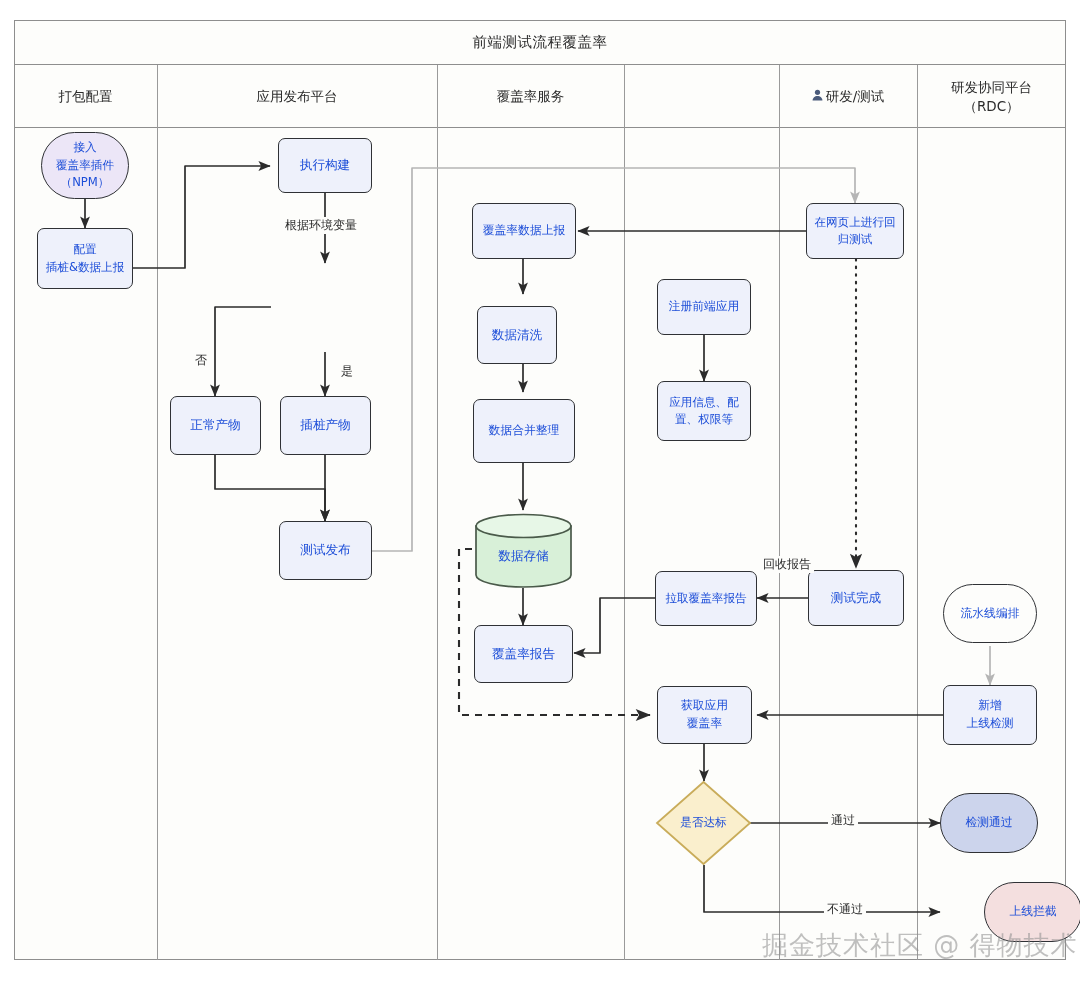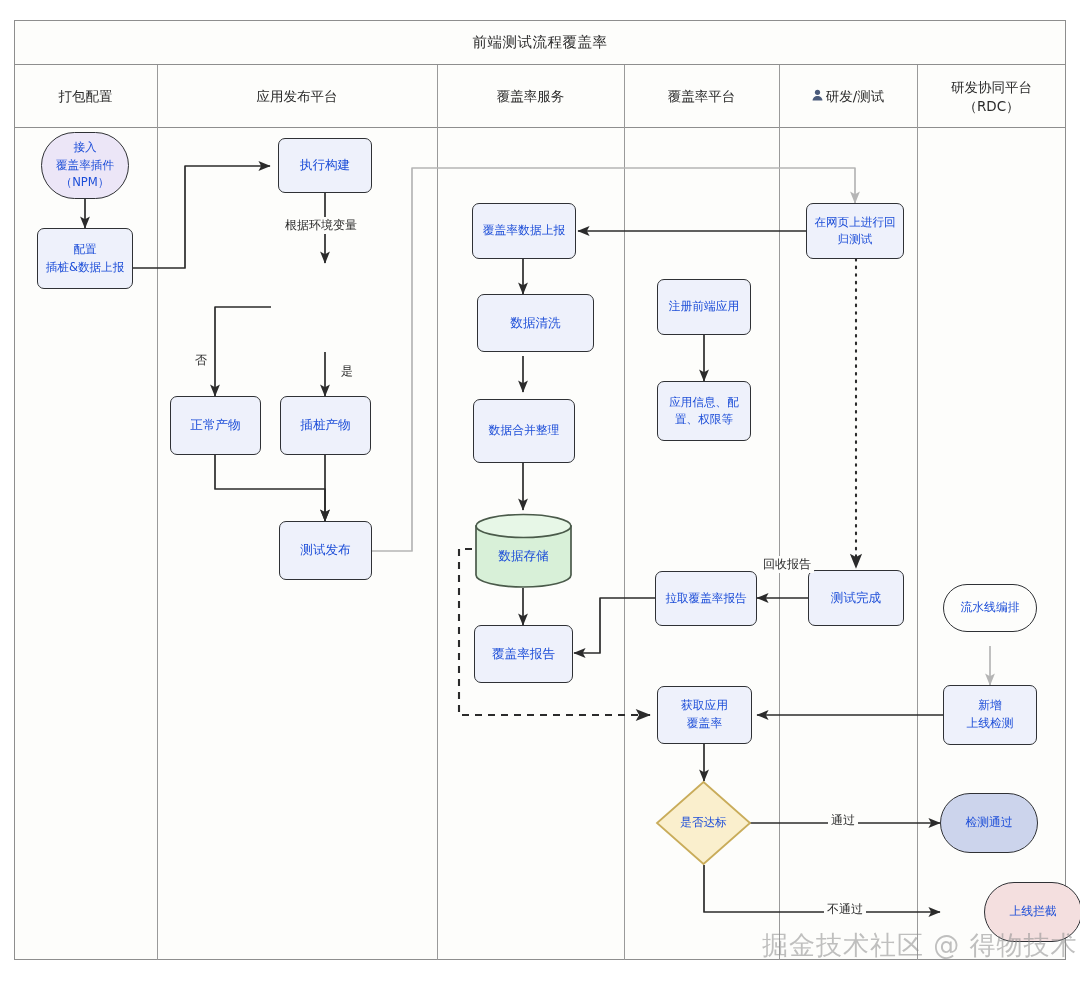--- a/index.html
+++ b/index.html
@@ -119,23 +119,20 @@
 
   <div id="header-row">
     <div class="lane-head" style="left:0px;width:143px;">
       <span>打包配置</span>
     </div>
     <div class="lane-head" style="left:143px;width:280px;">
       <span>应用发布平台</span>
     </div>
     <div class="lane-head" style="left:423px;width:187px;">
       <span>覆盖率服务</span>
-    </div>
-    <div class="lane-head" style="left:610px;width:155px;">
-      <span>覆盖率平台</span>
     </div>
     <div class="lane-head" style="left:765px;width:138px;">
       <span class="person-ico">
         <svg width="11" height="12" viewBox="0 0 11 12">
             <circle cx="5.5" cy="3.3" r="2.6" fill="#4a5a7a"></circle>
             <path d="M0.6 11.6c0-2.7 2.2-4.5 4.9-4.5s4.9 1.8 4.9 4.5z" fill="#4a5a7a"></path>
           </svg>
       </span>
       <span>研发/测试</span>
     </div>
@@ -244,21 +241,21 @@
   </div>
 
   <div class="node" style="left:279px;top:521px;width:93px;height:59px;">
     <span>测试发布</span>
   </div>
 
   <div class="node" style="left:472px;top:203px;width:104px;height:56px;">
     <span style="font-size:11.8px;">覆盖率数据上报</span>
   </div>
 
-  <div class="node" style="left:477px;top:294px;width:117px;height:58px;">
+  <div class="node" style="left:477px;top:306px;width:80px;height:58px;">
     <span>数据清洗</span>
   </div>
 
   <div class="node" style="left:473px;top:399px;width:102px;height:64px;">
     <span style="font-size:11.8px;">数据合并整理</span>
   </div>
 
   <div class="node cylinder" style="left:474px;top:513px;width:99px;height:75px;">
     <svg class="cyl-shape" viewBox="0 0 99 75" preserveAspectRatio="none">
       <path d="M2,13 L2,62 A47.5,12 0 0 0 97,62 L97,13 Z" fill="#d8f0d8" stroke="#4a5a4a" stroke-width="1.7"></path>
@@ -298,21 +295,21 @@
 
   <div class="node" style="left:806px;top:203px;width:98px;height:56px;">
     <span style="white-space:pre-line;font-size:11.6px;">在网页上进行回
 归测试</span>
   </div>
 
   <div class="node" style="left:808px;top:570px;width:96px;height:56px;">
     <span>测试完成</span>
   </div>
 
-  <div class="node plain-round" style="left:943px;top:584px;width:94px;height:48px;text-align:right;">
+  <div class="node plain-round" style="left:943px;top:584px;width:94px;height:59px;text-align:right;">
     <span style="font-size:11.8px;">流水线编排</span>
   </div>
 
   <div class="node" style="left:943px;top:685px;width:94px;height:60px;justify-content:center;">
     <span style="white-space:pre-line;font-size:11.8px;">新增
 上线检测</span>
   </div>
 
   <div class="node pass-end" style="left:940px;top:793px;width:98px;height:60px;">
     <span style="font-size:11.8px;">检测通过</span>

